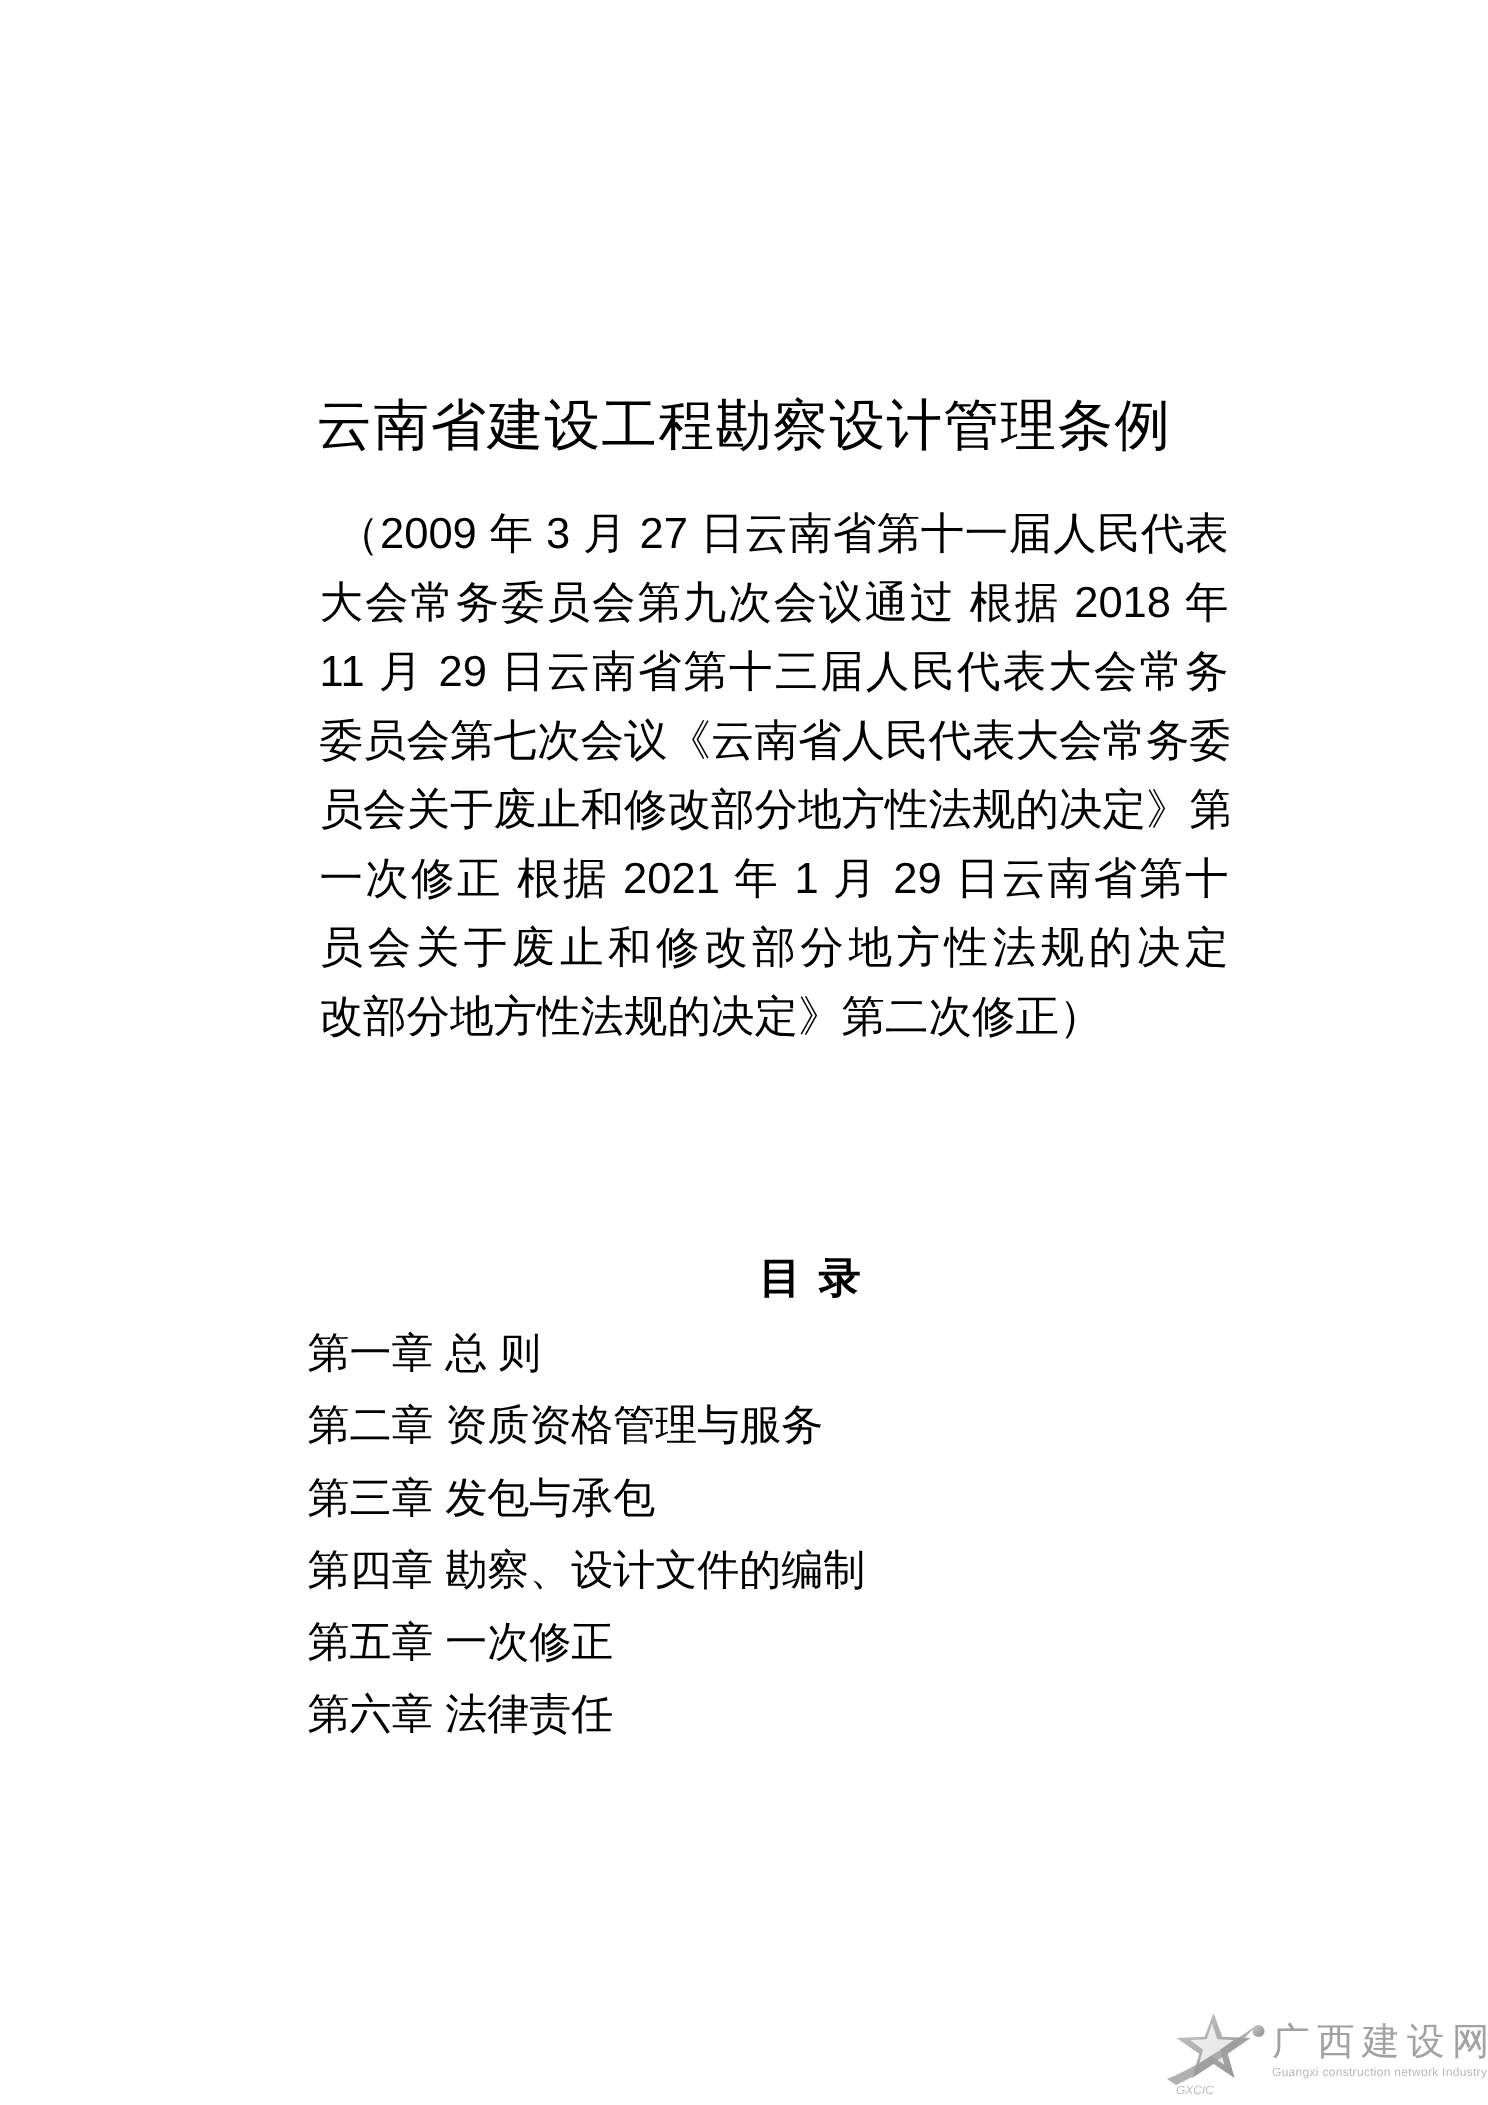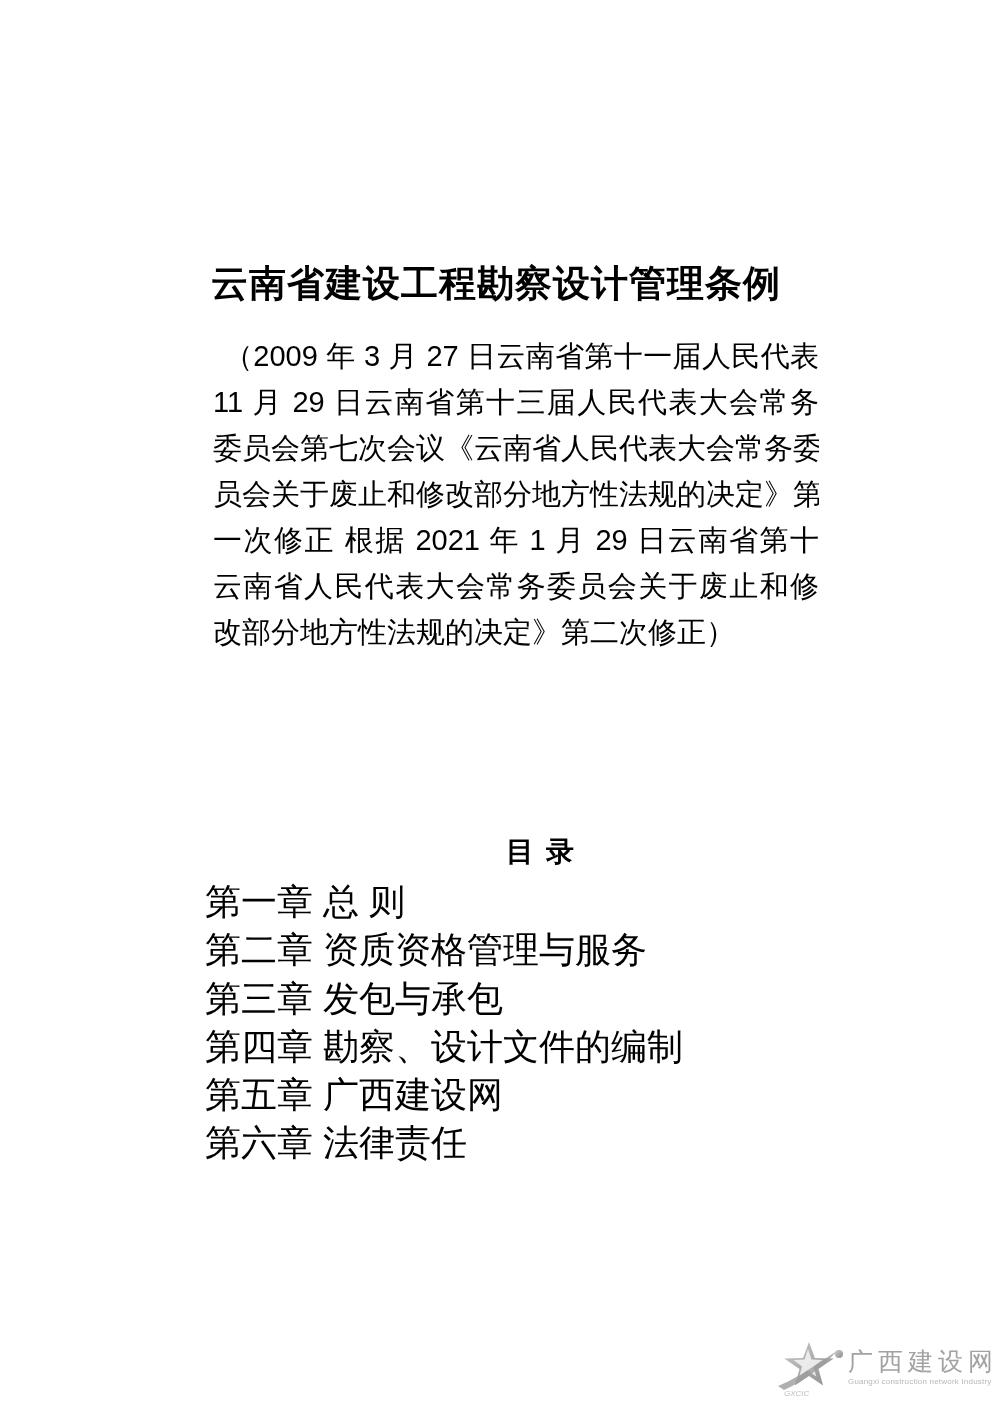--- a/index.html
+++ b/index.html
@@ -16,21 +16,21 @@
     font-family: "Liberation Sans", "DejaVu Sans", sans-serif;
     overflow: hidden;
   }
   .doc-title {
     position: absolute;
     top: 234px;
     left: 0;
     width: 100%;
     text-align: center;
     font-size: 37px;
-    font-weight: 700;
+    font-weight: 400;
     letter-spacing: 1px;
     white-space: nowrap;
   }
   .preamble {
     position: absolute;
     left: 185px;
     top: 333px;
     width: 606px;
     font-size: 29px;
     margin-left: 28px;
@@ -57,21 +57,21 @@
     text-align: center;
     font-size: 28px;
     font-weight: 700;
     letter-spacing: 2px;
     margin-left: 45px;
   }
   .toc {
     position: absolute;
     left: 205px;
     top: 878px;
-    font-size: 36px;
+    font-size: 28px;
   }
   .toc-item {
     height: 48.3px;
     line-height: 48.3px;
     white-space: nowrap;
   }
   .watermark {
     position: absolute;
     left: 772px;
     top: 1340px;
@@ -105,36 +105,37 @@
 </style>
 </head>
 <body>
 
 <div class="page">
 
   <h1 class="doc-title">云南省建设工程勘察设计管理条例</h1>
 
   <div class="preamble">
     <div class="pre-line first">（2009 年 3 月 27 日云南省第十一届人民代表</div>
+    <div class="pre-line">大会常务委员会第九次会议通过  根据 2018 年</div>
     <div class="pre-line">11 月 29 日云南省第十三届人民代表大会常务</div>
     <div class="pre-line">委员会第七次会议《云南省人民代表大会常务委</div>
     <div class="pre-line">员会关于废止和修改部分地方性法规的决定》第</div>
     <div class="pre-line">一次修正  根据 2021 年 1 月 29 日云南省第十</div>
-    <div class="pre-line">云南省人民代表大会常务委员会关于废止和修</div>
+    <div class="pre-line">员会关于废止和修改部分地方性法规的决定</div>
     <div class="pre-line last">改部分地方性法规的决定》第二次修正）</div>
   </div>
 
   <div class="toc-header">目 录</div>
 
   <div class="toc">
     <div class="toc-item">第一章 总 则</div>
     <div class="toc-item">第二章 资质资格管理与服务</div>
     <div class="toc-item">第三章 发包与承包</div>
     <div class="toc-item">第四章 勘察、设计文件的编制</div>
-    <div class="toc-item">第五章 广西建设网</div>
+    <div class="toc-item">第五章 一次修正</div>
     <div class="toc-item">第六章 法律责任</div>
   </div>
 
   <div class="watermark">
     <svg class="wm-logo" viewBox="0 0 74 60" xmlns="http://www.w3.org/2000/svg">
       <defs>
         <linearGradient id="starGrad" x1="0" y1="0" x2="1" y2="1">
           <stop offset="0" stop-color="#c9c9c9"></stop>
           <stop offset="1" stop-color="#8f8f8f"></stop>
         </linearGradient>

